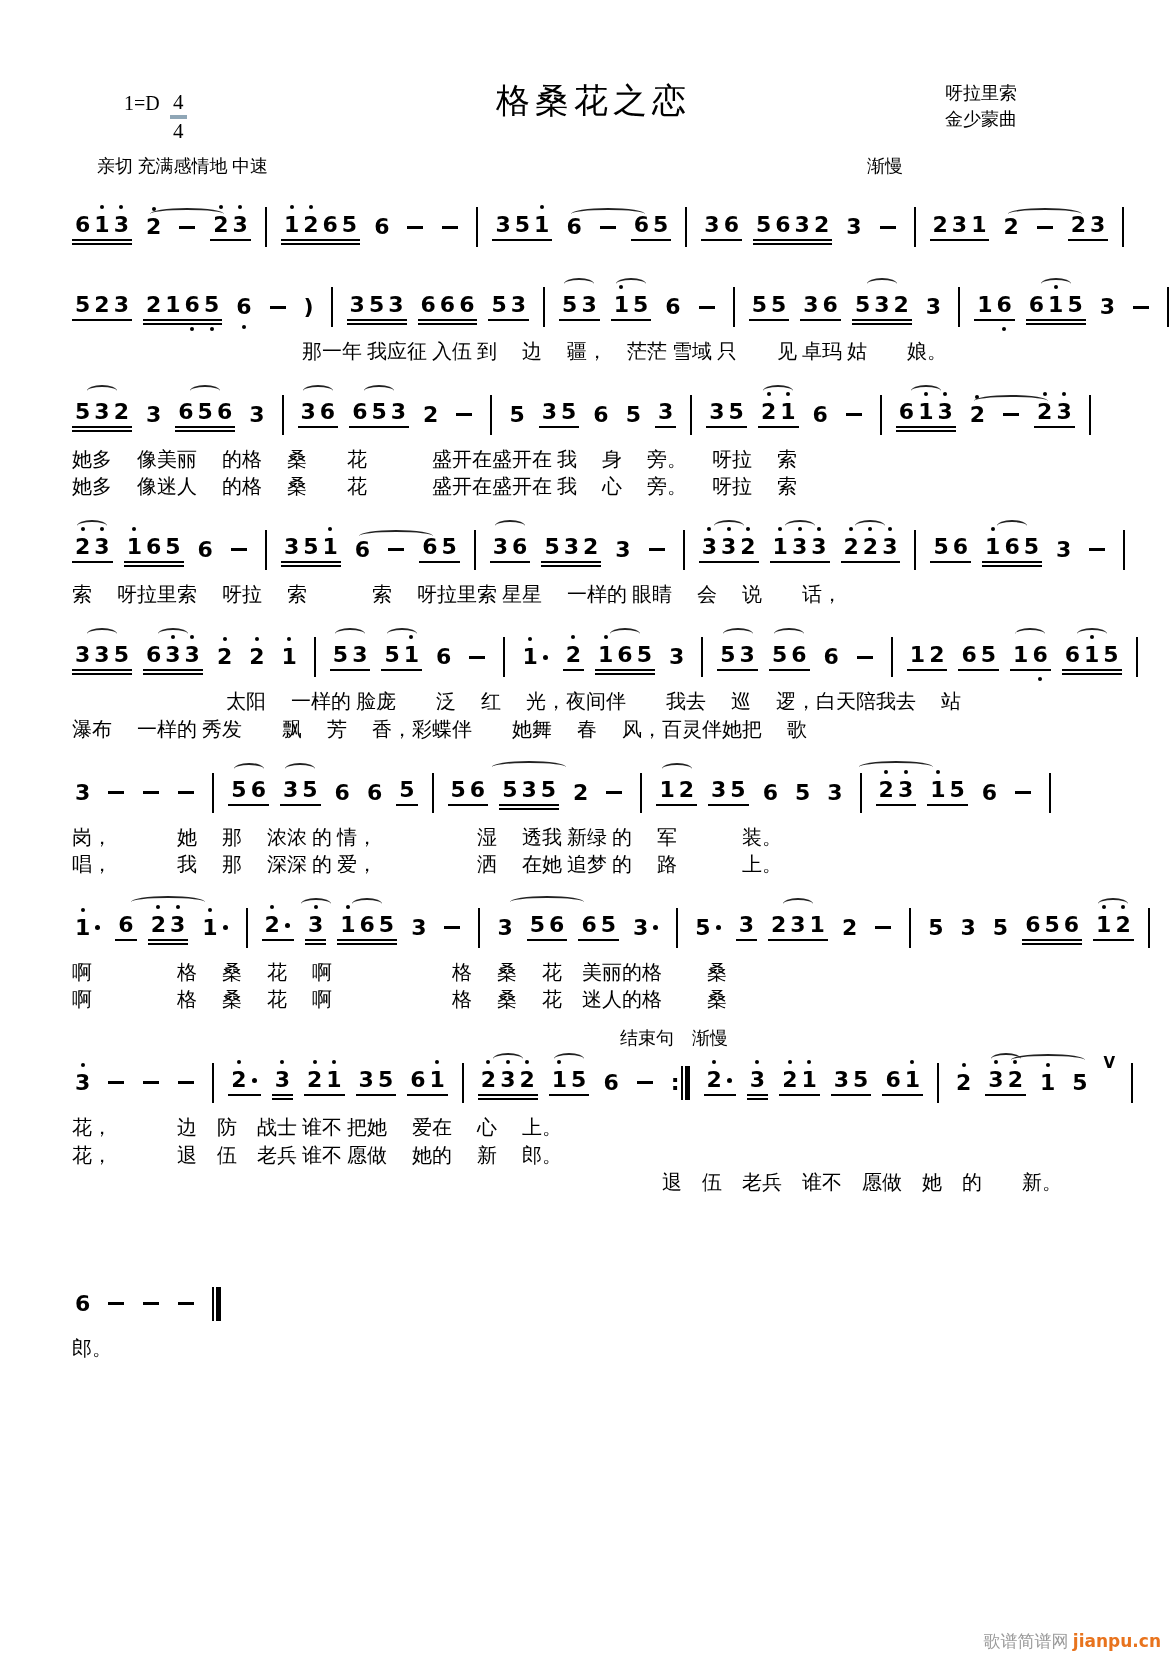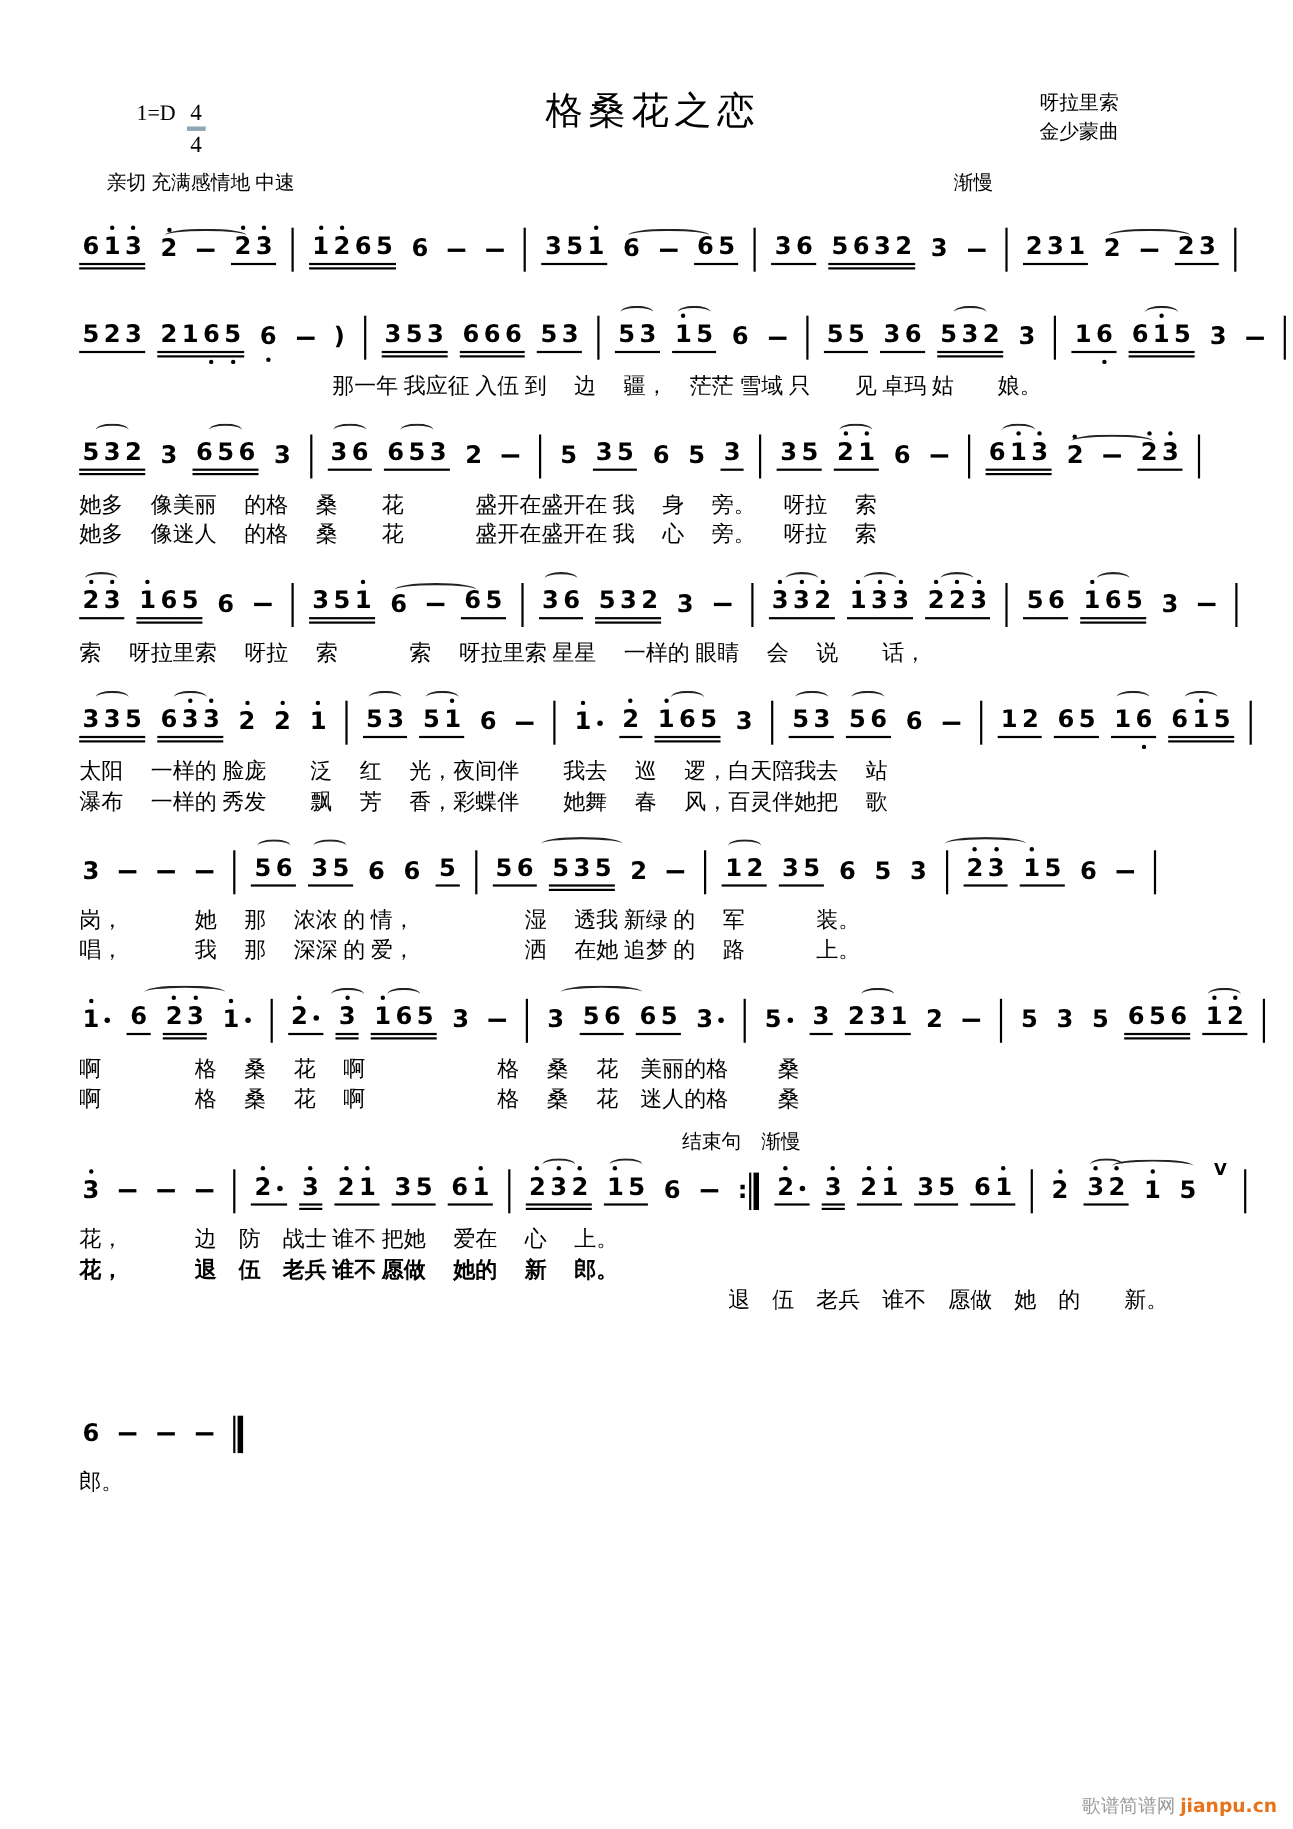--- a/index.html
+++ b/index.html
@@ -588,21 +588,21 @@
           <span class="tk u2">
             <span class="arc"></span>
             <span class="ch">6</span>
             <span class="ch">1<span class="da"></span></span>
             <span class="ch">5</span>
           </span>
           <span class="tk">
             <span class="ch bar"></span>
           </span>
         </div>
-        <div class="lyr" style="padding-left: 0px;">太阳　 一样的 脸庞　　泛　 红　 光，夜间伴　　我去　 巡　 逻，白天陪我去　 站</div>
+        <div class="lyr" style="padding-left: 0px; text-align: center;">太阳　 一样的 脸庞　　泛　 红　 光，夜间伴　　我去　 巡　 逻，白天陪我去　 站</div>
         <div class="lyr" style="padding-left: 0px;">瀑布　 一样的 秀发　　飘　 芳　 香，彩蝶伴　　她舞　 春　 风，百灵伴她把　 歌</div>
       </div>
       <div class="sys">
         <div class="notes">
           <span class="tk">
             <span class="ch">3</span>
           </span>
           <span class="tk">
             <span class="ch dash"></span>
           </span>
@@ -909,21 +909,21 @@
             <span class="ch">5</span>
           </span>
           <span class="tk">
             <span class="ch breath">V</span>
           </span>
           <span class="tk">
             <span class="ch bar"></span>
           </span>
         </div>
         <div class="lyr" style="padding-left: 0px;">花，　　　 边　防　战士 谁不 把她　 爱在　 心　 上。</div>
-        <div class="lyr" style="padding-left: 0px; font-weight: bold;">花，　　　 退　伍　老兵 谁不 愿做　 她的　 新　 郎。</div>
+        <div class="lyr" style="padding-left: 0px;">花，　　　 退　伍　老兵 谁不 愿做　 她的　 新　 郎。</div>
         <div class="lyr" style="padding-left: 590px;">退　伍　老兵　谁不　愿做　她　的　　新。</div>
       </div>
       <div class="sys" style="margin-top: 70px;">
         <div class="notes">
           <span class="tk">
             <span class="ch">6</span>
           </span>
           <span class="tk">
             <span class="ch dash"></span>
           </span>

